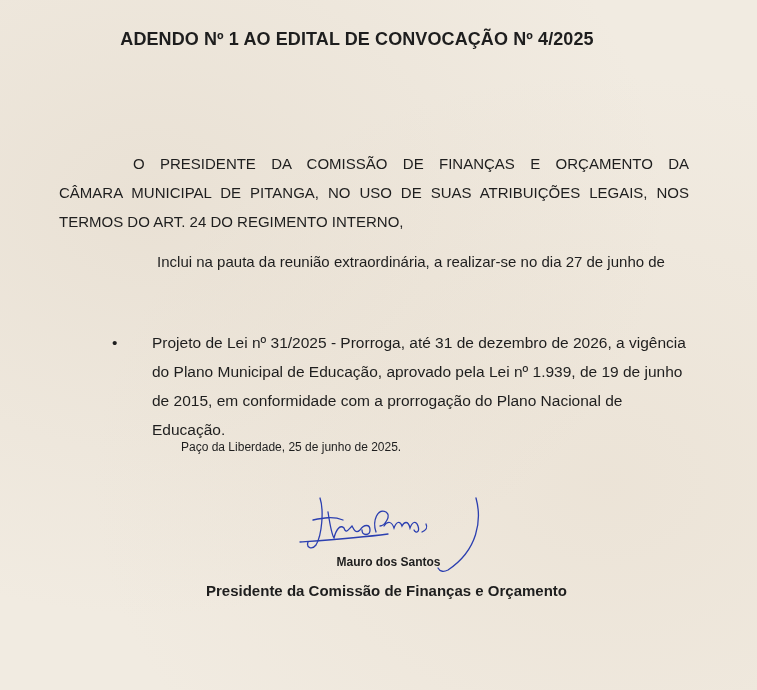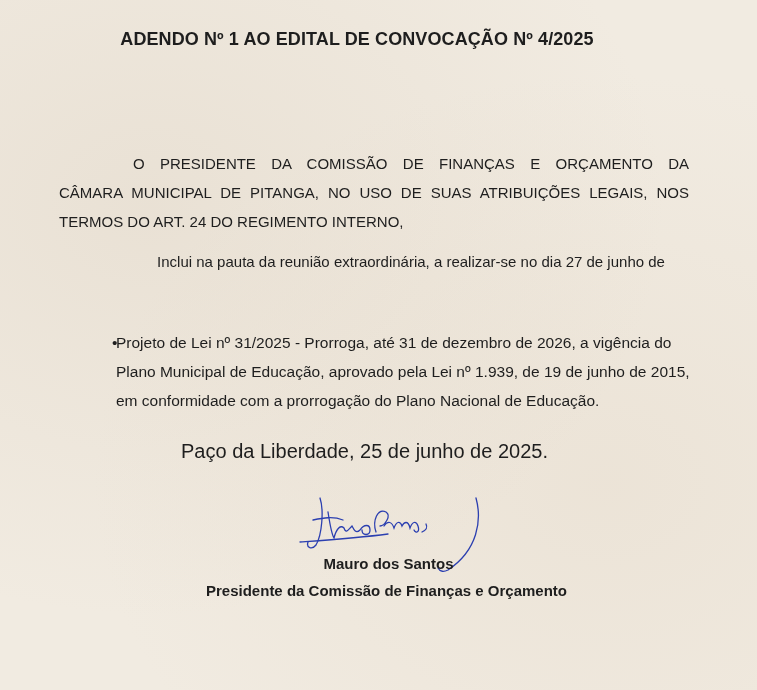--- a/index.html
+++ b/index.html
@@ -23,30 +23,30 @@
   }
   .p1 { top:149px; text-align:justify; text-align-last:left; }
   .p1 .first { display:block; padding-left:74px; text-align:justify; text-align-last:justify; word-spacing:6px; }
   .p2 { top:247px;text-align:center; }
   .p2 .first { padding-left:74px; }
   .bullet {
     position:absolute; top:328px; left:112px; width:580px;
     font-size:15.5px; line-height:29px;
   }
   .bullet .dot { position:absolute; left:0; top:0; }
-  .bullet .txt { margin-left:4px; display:block; }
+  .bullet .txt { margin-left:40px; display:block; }
   .date {
-    position:absolute; top:440px; left:181px; font-size:20px;
+    position:absolute; top:440px; left:181px; font-size:12px;
   }
   .sig {
     position:absolute; top:490px; left:298px; width:190px; height:90px;
   }
   .name {
     position:absolute; top:555px; left:0; width:757px; text-align:center;
-    font-weight:bold; font-size:15px; padding-left:20px; box-sizing:border-box;
+    font-weight:bold; font-size:12px; padding-left:20px; box-sizing:border-box;
   }
   .role {
     position:absolute; top:582px; left:8px; width:757px; text-align:center;
     font-weight:bold; font-size:15px; box-sizing:border-box;
   }
 </style>
 </head>
 <body>
 
 <div class="title">ADENDO Nº 1 AO EDITAL DE CONVOCAÇÃO Nº 4/2025</div>

